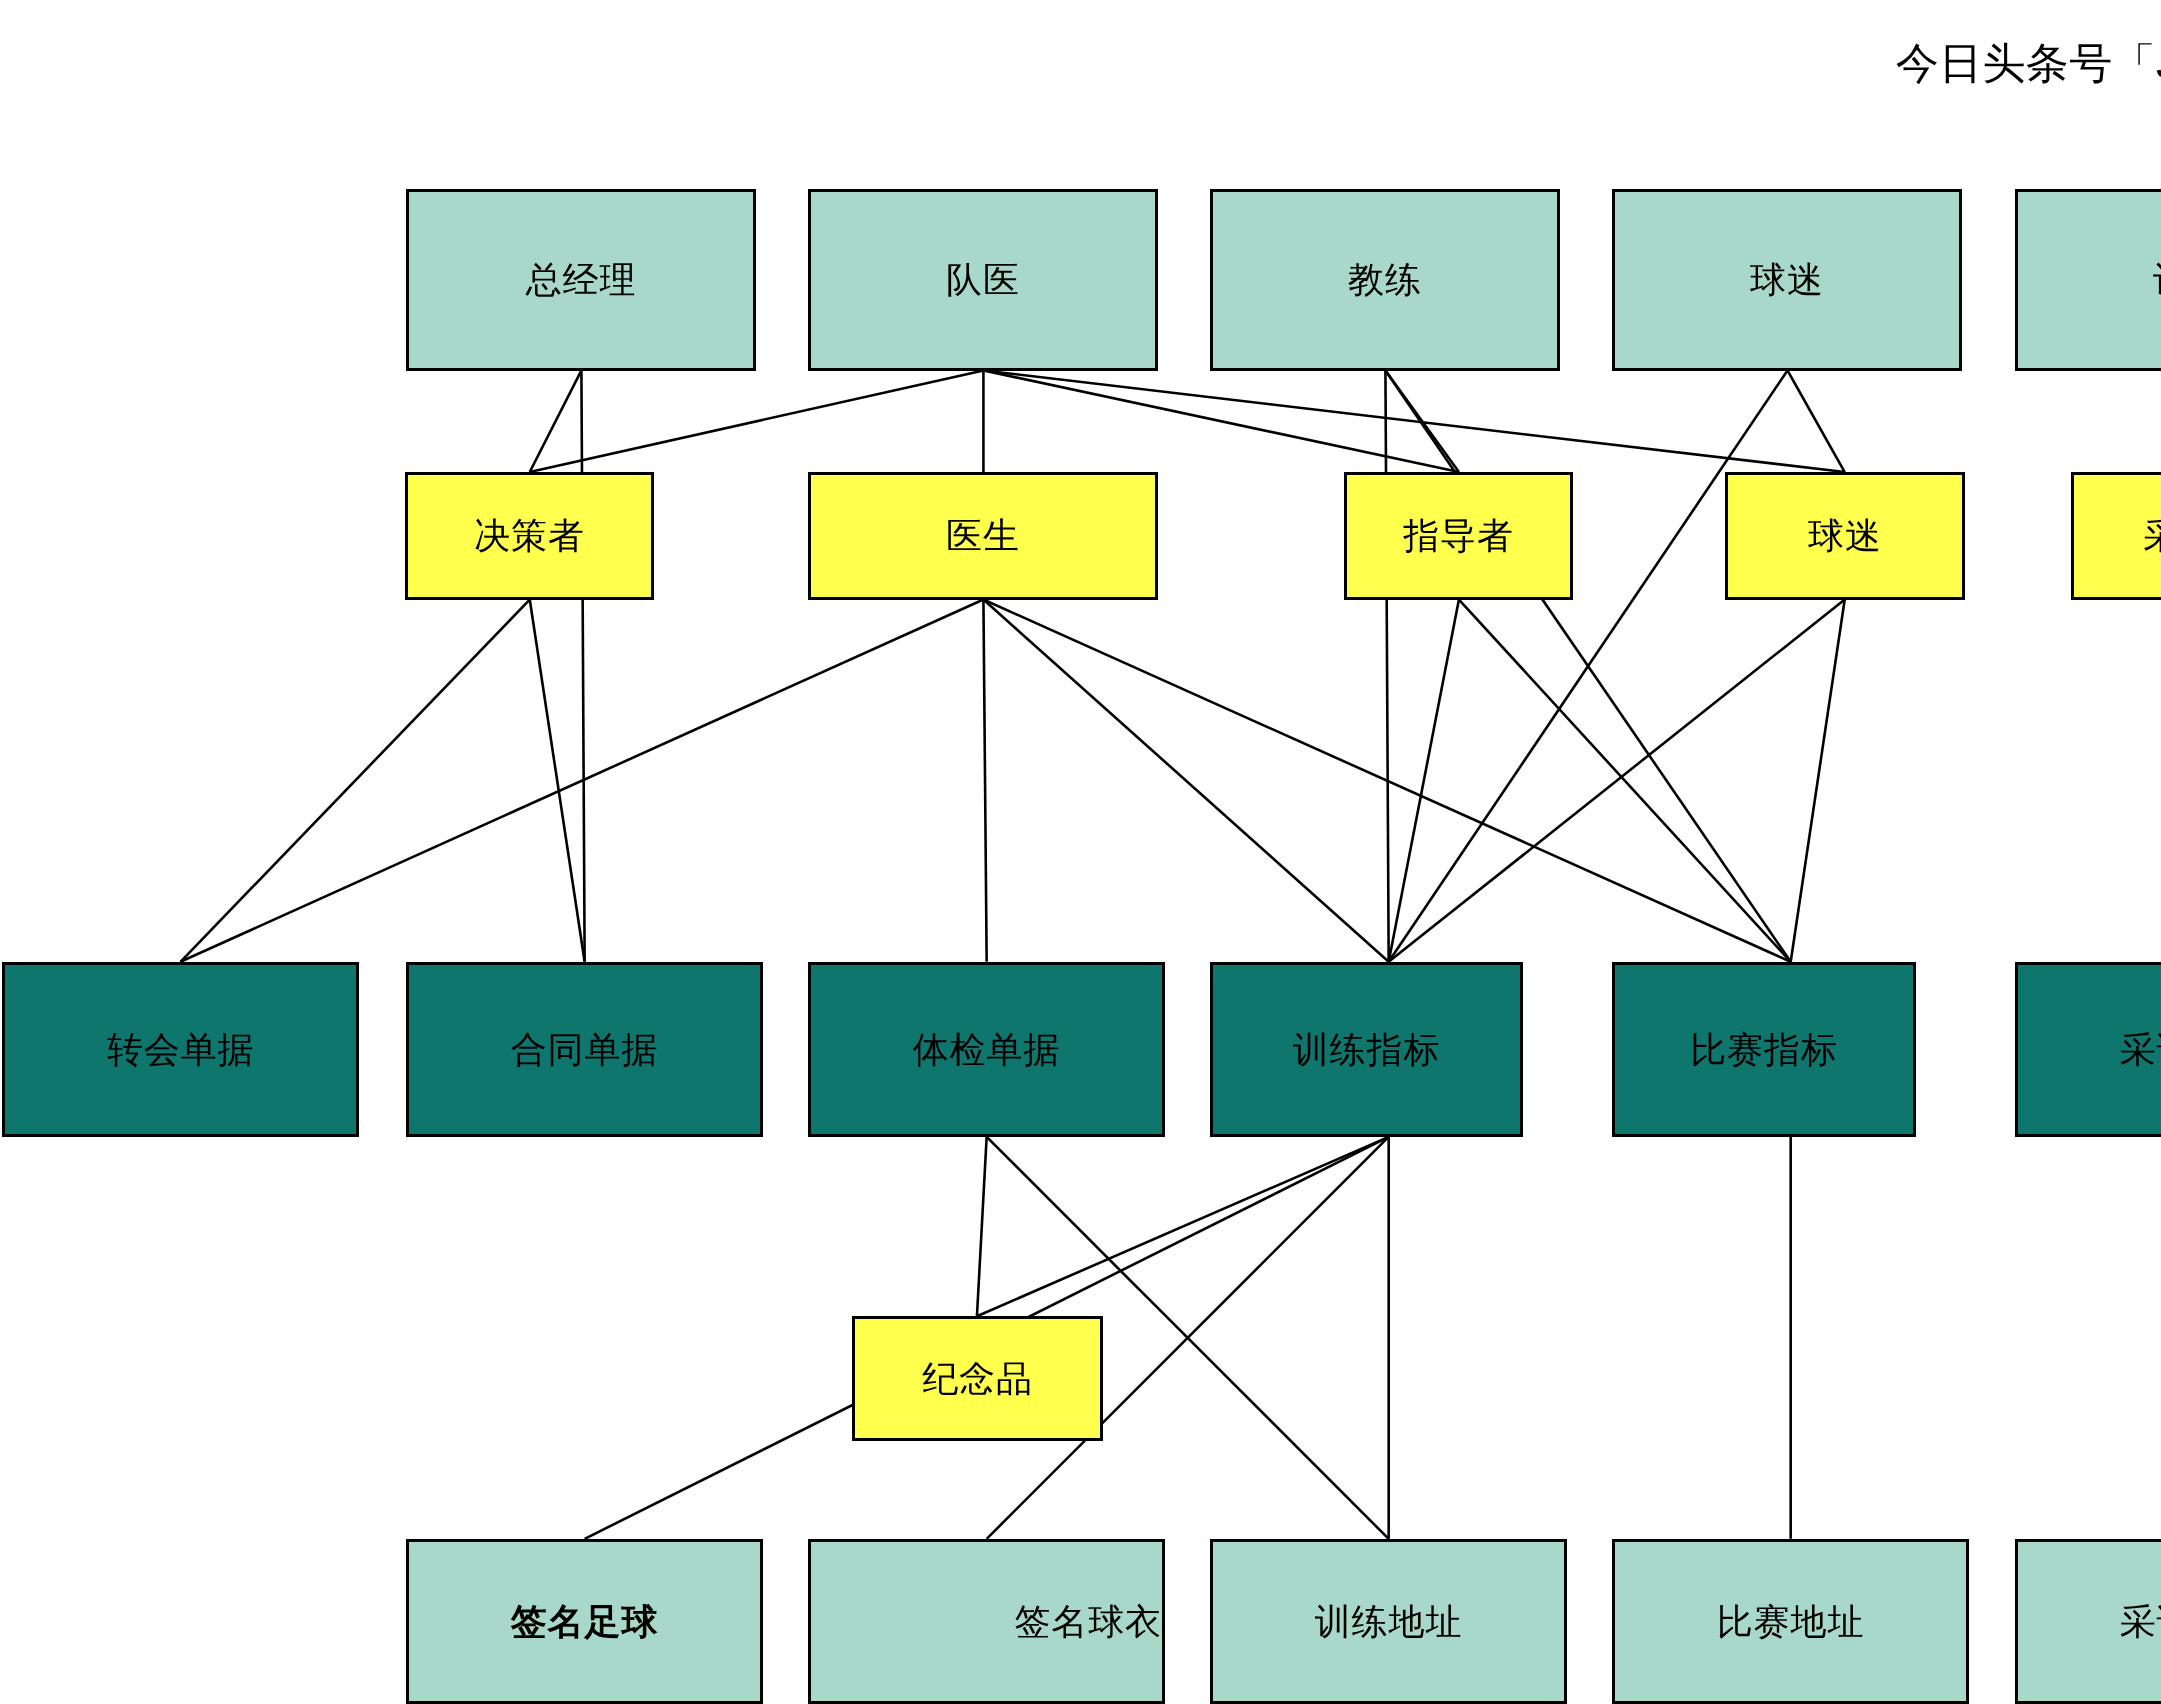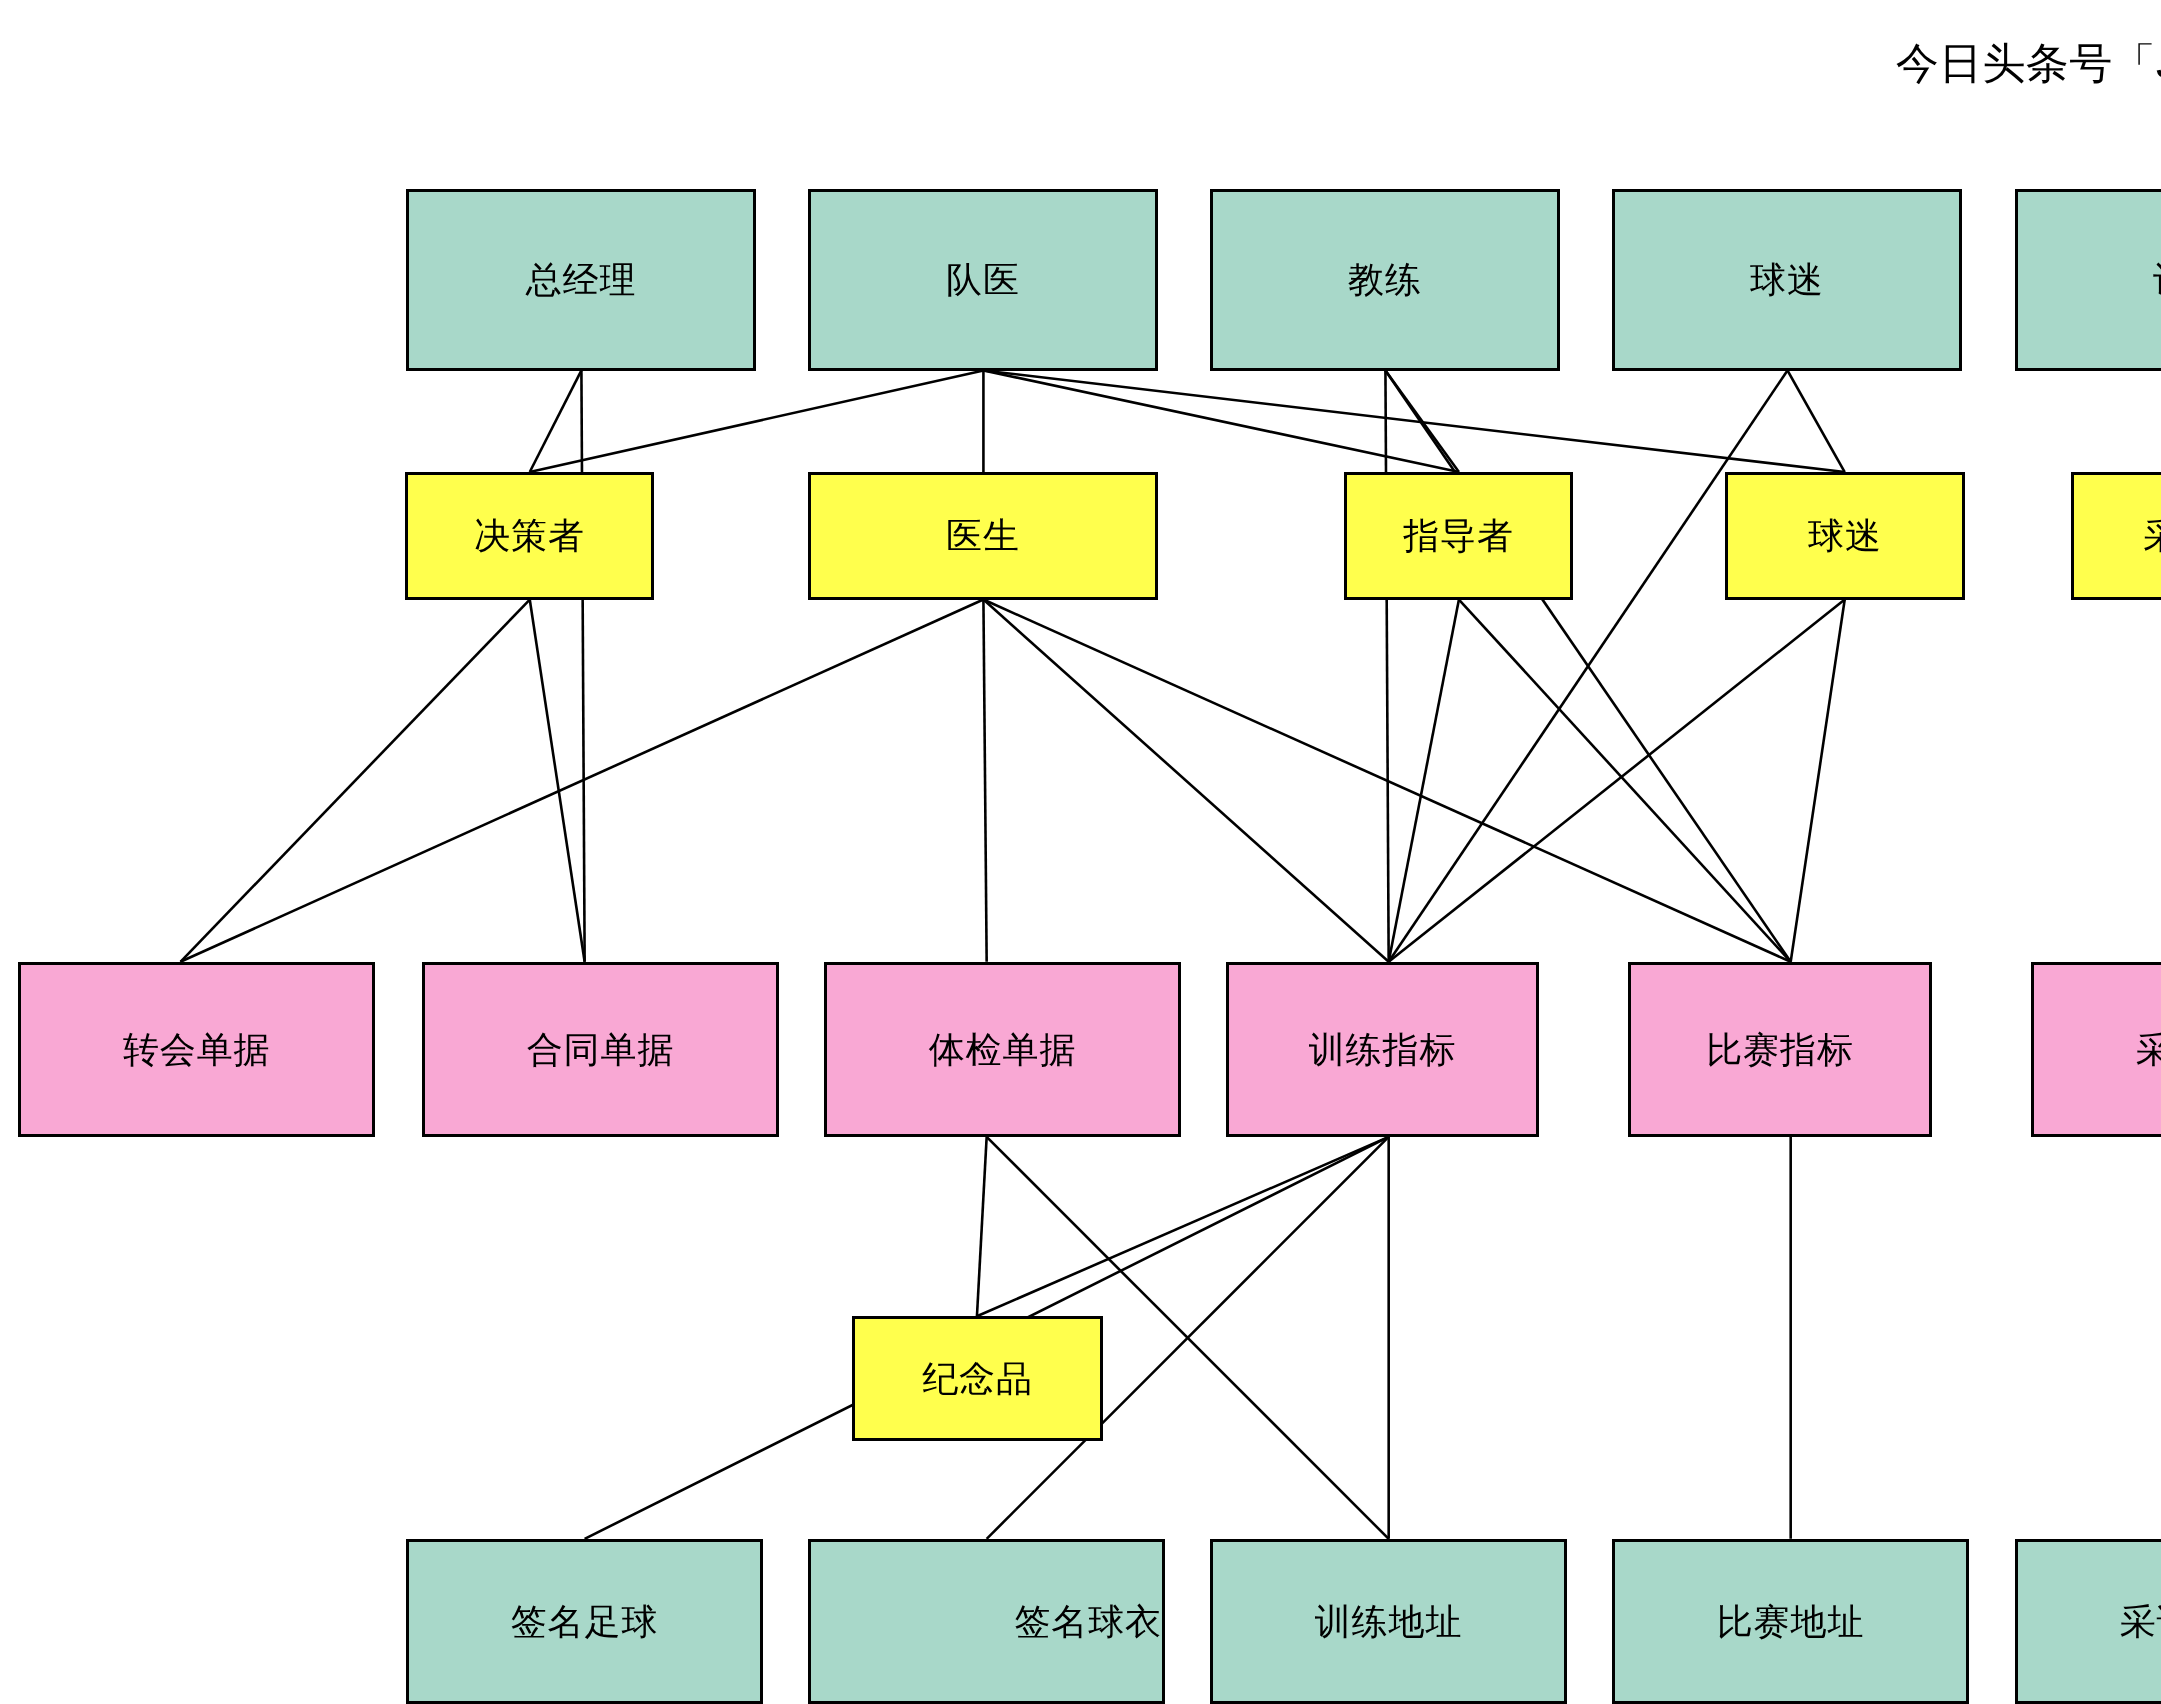--- a/index.html
+++ b/index.html
@@ -45,21 +45,21 @@
     align-items: center;
     justify-content: center;
     color: #000000;
     font-size: 36px;
     line-height: 1.1;
     white-space: nowrap;
     letter-spacing: 0.9px;
   }
   .node.role { background: #a8d8c9; }
   .node.iface { background: #ffff4d; }
-  .node.doc  { background: #f9a8d4; margin-left: 16px; }
+  .node.doc  { background: #0f766e; }
 </style>
 </head>
 <body>
 
 <div id="stage">
 
   <div id="watermark">今日头条号「JAVA前线」</div>
 
   <svg id="edges" viewBox="0 0 5596 3942" preserveAspectRatio="none">
       <line x1="1345" y1="857" x2="1225.5" y2="1092" stroke="#000000" stroke-width="6"></line>
@@ -140,21 +140,21 @@
       </div>
       <div class="node doc" style="left: 1210px; top: 962px; width: 313px; height: 175px;">
         <span>训练指标</span>
       </div>
       <div class="node doc" style="left: 1612px; top: 962px; width: 304px; height: 175px; justify-content: center;">
         <span>比赛指标</span>
       </div>
       <div class="node doc" style="left: 2015px; top: 962px; width: 357px; height: 175px;">
         <span>采访单据</span>
       </div>
-      <div class="node role" style="left: 406px; top: 1539px; width: 357px; height: 165px;">
+      <div class="node role" style="left: 406px; top: 1539px; width: 357px; height: 165px; font-weight: bold;">
         <span>签名足球</span>
       </div>
       <div class="node role" style="left: 808px; top: 1539px; width: 357px; height: 165px; justify-content: flex-end;">
         <span>签名球衣</span>
       </div>
       <div class="node role" style="left: 1210px; top: 1539px; width: 357px; height: 165px;">
         <span>训练地址</span>
       </div>
       <div class="node role" style="left: 1612px; top: 1539px; width: 357px; height: 165px;">
         <span>比赛地址</span>

